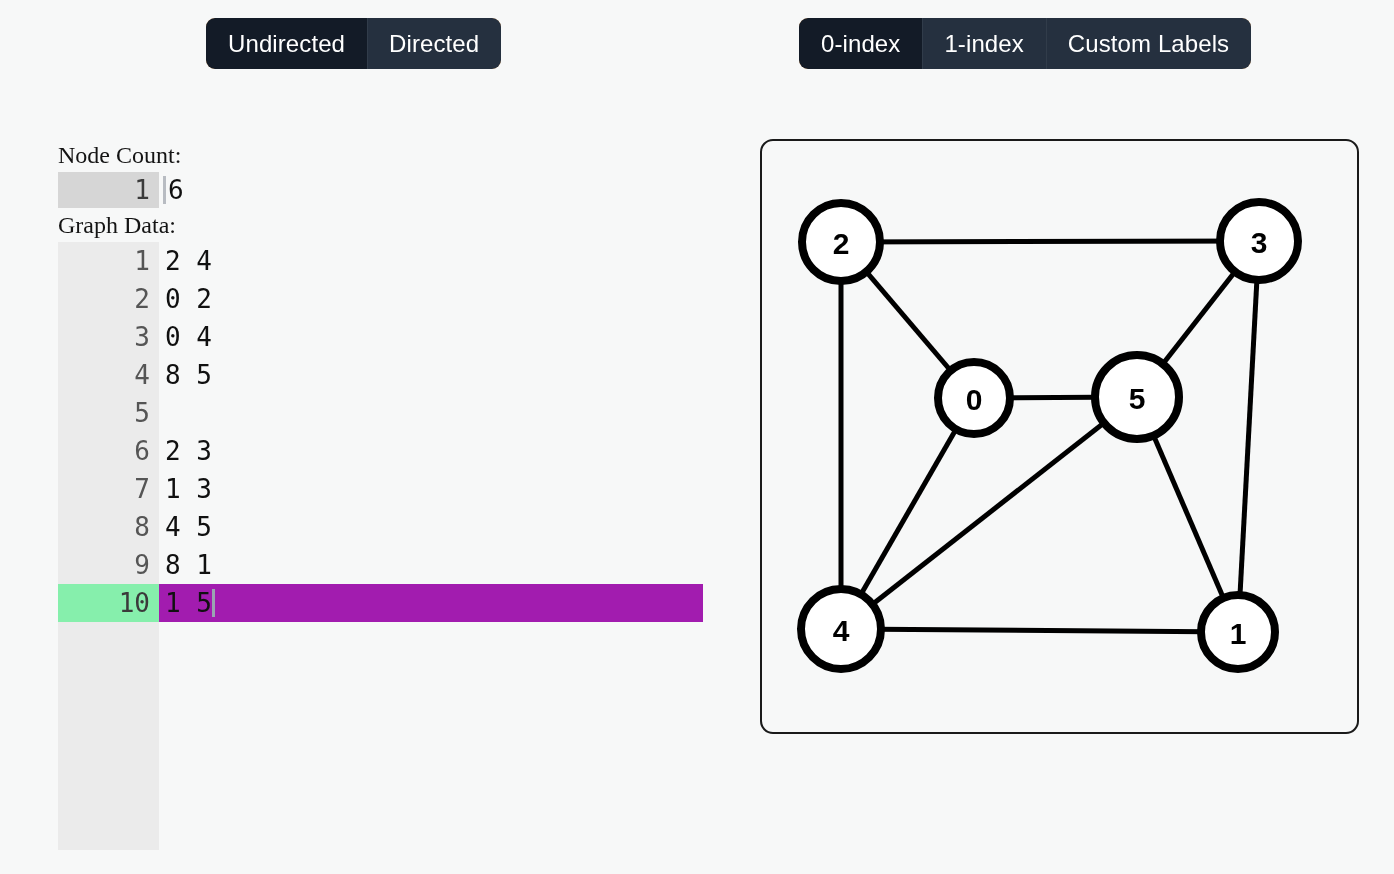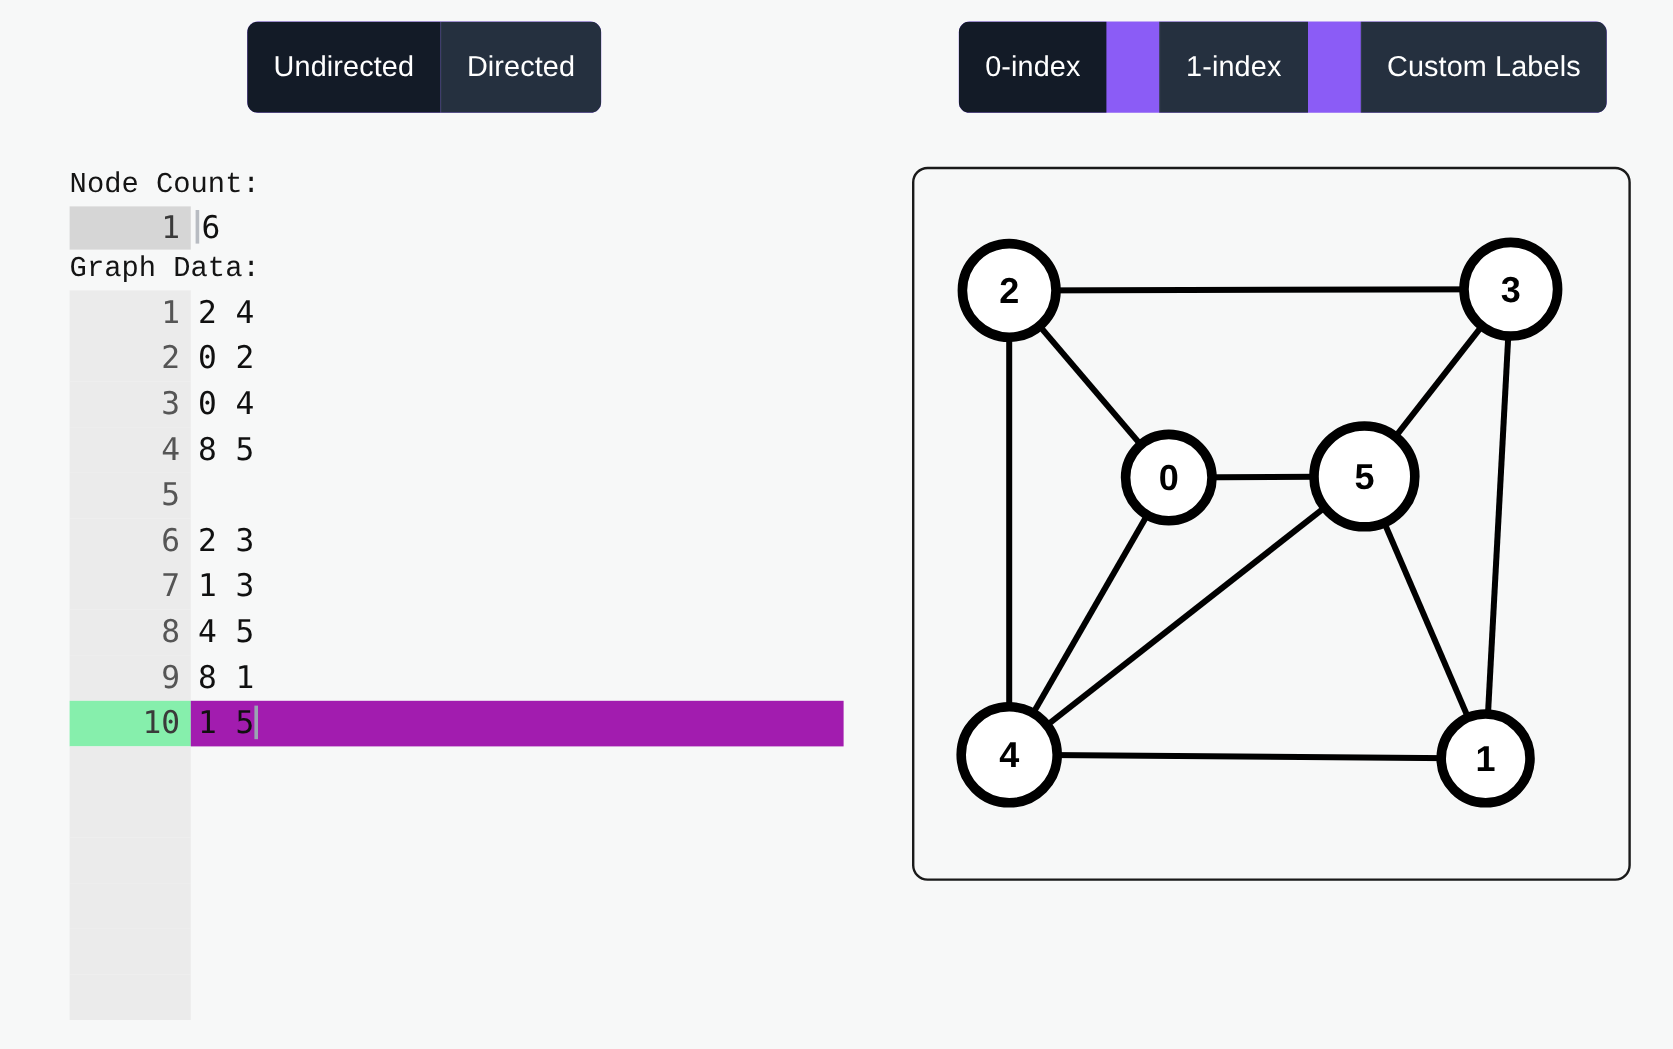--- a/index.html
+++ b/index.html
@@ -15,25 +15,25 @@
     font-family: "Liberation Sans", sans-serif;
     -webkit-font-smoothing: antialiased;
   }
 
   
   .seg-group {
     position: absolute;
     display: flex;
     border-radius: 9px;
     overflow: hidden;
-    background: #8b5cf6;
-    height: 76px;
+    background: #fdba74;
+    height: 51px;
   }
   #toggle-direction { left: 206px; top: 18px; }
-  #toggle-labeling  { left: 799px; top: 18px; gap: 44px; }
+  #toggle-labeling  { left: 799px; top: 18px; }
 
   .seg-btn {
     display: flex;
     align-items: center;
     justify-content: center;
     height: 100%;
     padding: 0 22px;
     color: #ffffff;
     font-size: 24px;
     letter-spacing: 0.1px;
@@ -51,21 +51,21 @@
     position: absolute;
     left: 58px;
     top: 138px;
     width: 645px;
   }
   .editor-label {
     font-size: 24px;
     color: #141414;
     line-height: 34px;
     height: 34px;
-    font-family: Liberation Mono, monospace;
+    font-family: Liberation Serif, serif;
   }
 
   .code-editor {
     position: relative;
     background: #f7f8f8;
     font-family: "DejaVu Sans Mono", monospace;
     font-size: 26px;
   }
   .code-row {
     display: flex;

